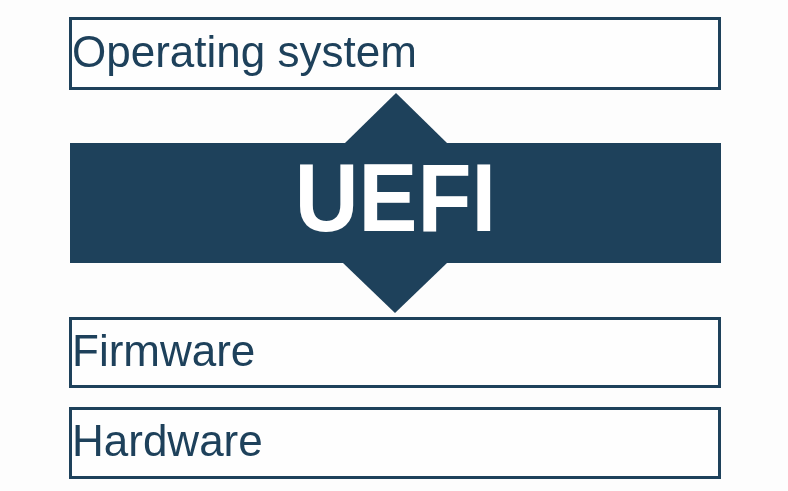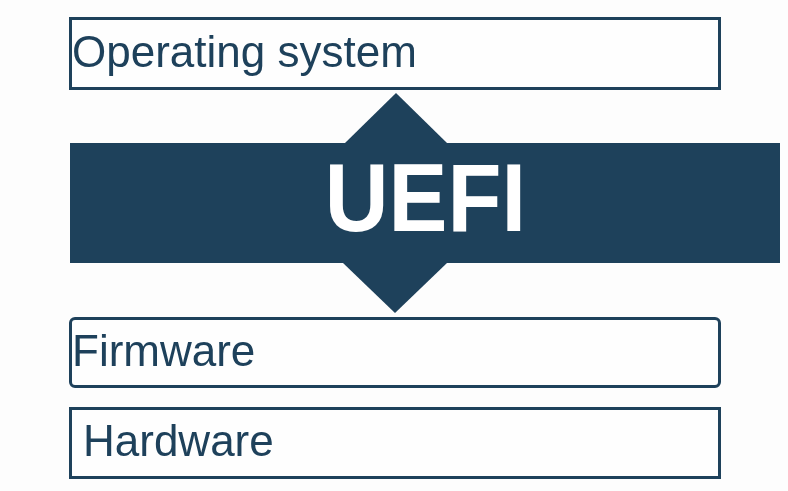--- a/index.html
+++ b/index.html
@@ -24,34 +24,34 @@
   .layer-box {
     position: absolute;
     left: 69px;
     width: 652px;
     background: var(--box-fill);
     border: 3px solid var(--accent);
     display: flex;
     align-items: center;
   }
   .box-os       { top: 17px;  height: 73px; }
-  .box-firmware { top: 317px; height: 71px; border-radius: 6px; }
-  .box-hardware { top: 407px; height: 72px; padding-left: 11px; }
+  .box-firmware { top: 317px; height: 71px; }
+  .box-hardware { top: 407px; height: 72px; }
   .box-label {
     color: var(--accent);
     font-size: 44px;
     line-height: 1;
     white-space: nowrap;
     padding-bottom: 4px;
   }
   .uefi-band {
     position: absolute;
     left: 70px;
     top: 143px;
-    width: 710px;
+    width: 651px;
     height: 120px;
     background: var(--accent);
     display: flex;
     align-items: center;
     justify-content: center;
   }
   .uefi-label {
     color: var(--uefi-text);
     font-weight: bold;
     font-size: 96px;

